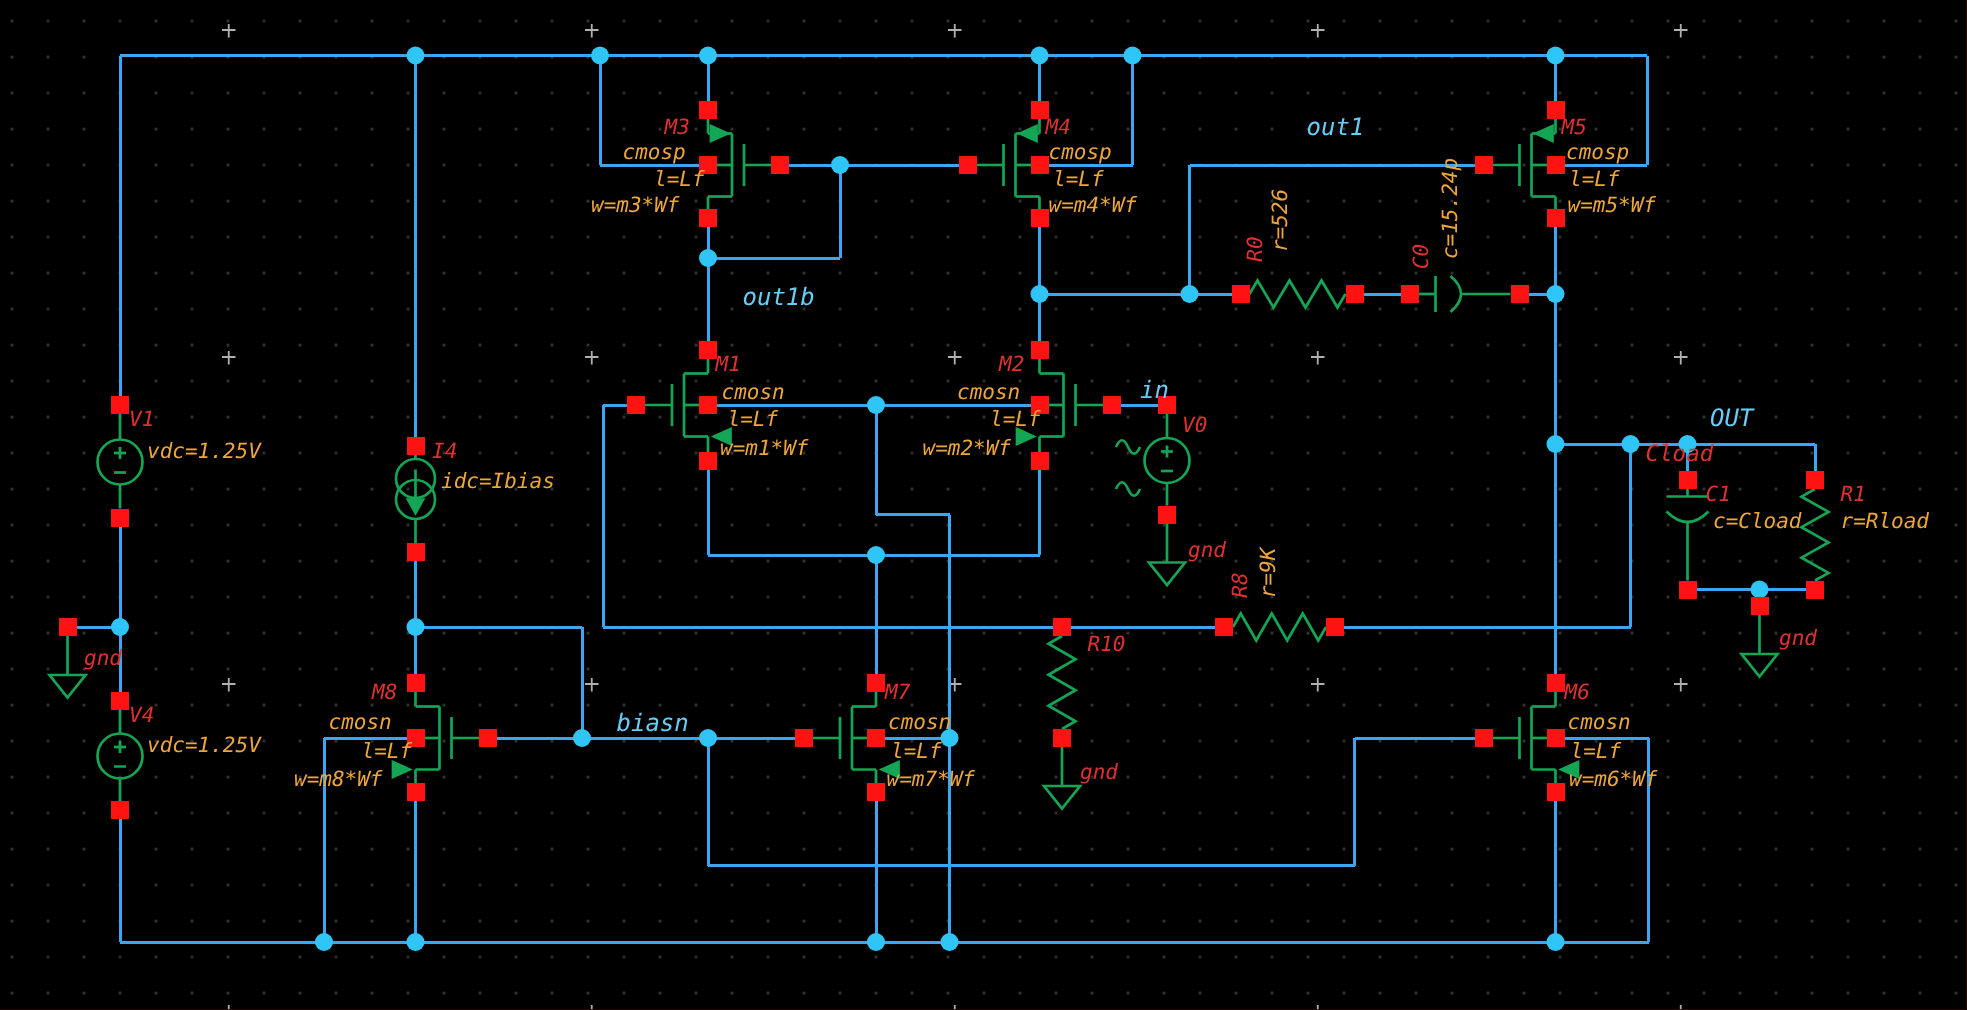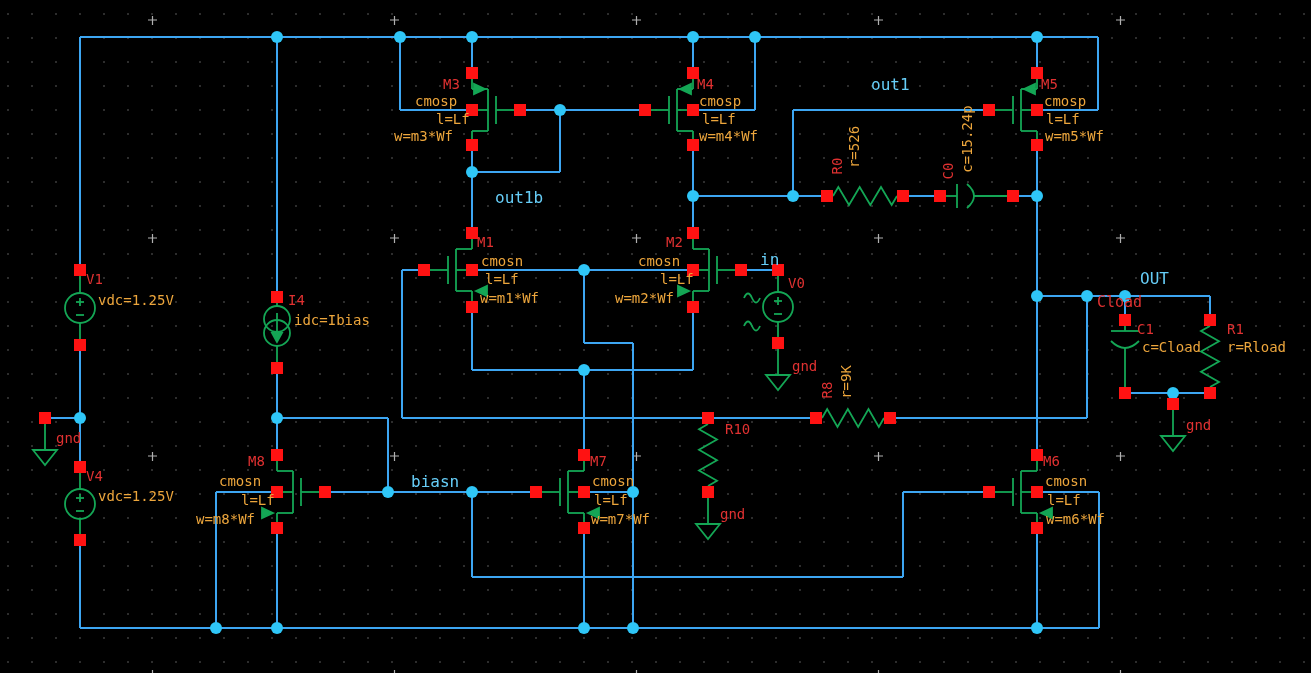--- a/index.html
+++ b/index.html
@@ -1,16 +1,16 @@
 <!DOCTYPE html>
 <html><head>
 <meta charset="utf-8">
 <style>
   html,body{margin:0;padding:0;background:#000;}
-  .stage{position:relative;width:1311px;height:673px;background:#b91c1c;overflow:hidden;}
+  .stage{position:relative;width:1311px;height:673px;background:#b91c1c;overflow:hidden;font-style:italic;}
   svg{display:block;}
   text{font-family:"DejaVu Sans Mono","Liberation Mono",monospace;}
 </style>
 </head>
 <body>
 
 <div class="stage">
   <svg id="schematic" width="1311" height="673" viewBox="0 0 1311 673" xmlns="http://www.w3.org/2000/svg">
     <title>Cadence Virtuoso schematic canvas — two-stage CMOS operational amplifier with bias network, RC compensation and output load</title>
     <defs>

